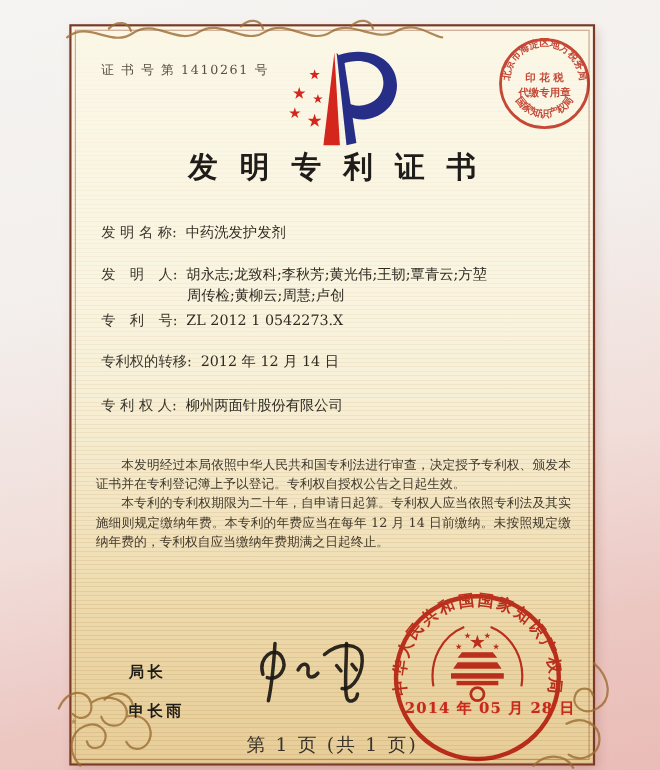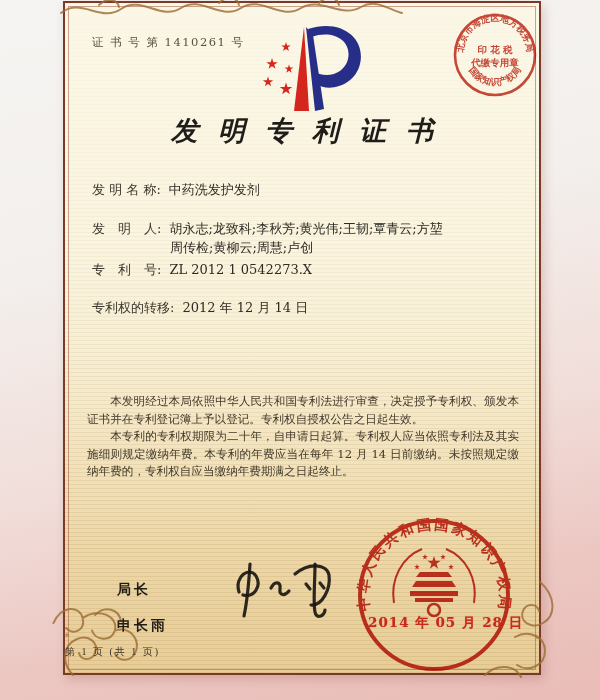--- a/index.html
+++ b/index.html
@@ -1,34 +1,34 @@
 <!DOCTYPE html>
 <html style="--seal-red: #c8291a; --stamp-red: #c53a2b; --logo-red: #d4261d; --logo-blue: #272e87; --border-maroon: #7b3a28; --body-ink: #41392b;"><head>
 <meta charset="utf-8">
 <style>
   html,body{margin:0;padding:0;width:600px;height:700px;overflow:hidden;
     font-family:"DejaVu Serif","Liberation Serif",serif;}
   body{position:relative;
     background:linear-gradient(168deg,#f5f4f2 0%,#f3efec 35%,#f1ddd9 62%,#ecc7c2 82%,#eabcb7 100%);}
 
-  .certificate{position:absolute;left:63px;top:1px;width:474px;height:670px;
+  .certificate{position:absolute;left:63px;top:22px;width:474px;height:670px;
     border:2px solid var(--border-maroon,#7b3a28);
     box-shadow:3px 4px 10px rgba(110,50,40,.20);
     background:
       linear-gradient(180deg,rgba(251,247,230,.95) 0%,rgba(251,247,230,.45) 45%,rgba(251,247,230,0) 80%),
       repeating-linear-gradient(0deg,rgba(168,124,58,.16) 0 1px,rgba(0,0,0,0) 1px 4px),
       linear-gradient(180deg,#fbf6e4 0%,#f7efd6 40%,#efddb2 72%,#e7cd98 100%);}
   .cert-inner{position:absolute;inset:3px;border:1px solid rgba(160,90,64,.55);pointer-events:none;}
 
   .cert-number{position:absolute;left:27px;top:32px;font-size:11.5px;letter-spacing:1.5px;color:#57503f;}
   .logo{position:absolute;left:177px;top:20px;width:130px;height:96px;}
   .tax-stamp{position:absolute;left:386px;top:8px;width:88px;height:88px;opacity:.92;mix-blend-mode:multiply;}
 
   .title{position:absolute;left:0;right:0;top:110px;text-align:center;
-    font-size:27px;font-weight:600;color:#1f1d1a;letter-spacing:20px;text-indent:20px;font-style:italic;}
+    font-size:27px;font-weight:600;color:#1f1d1a;letter-spacing:20px;text-indent:20px;}
 
   .field{position:absolute;left:27px;font-size:13px;color:#32302a;white-space:nowrap;}
   .field .lab{color:#3a372f;}
   .field .val{margin-left:8px;color:#2e2b24;}
   .f-name{top:178px}.f-inventors{top:217px}.f-inv2{top:236px;padding-left:78px;font-size:13px;color:#2e2b24;position:absolute;left:27px;}
   .f-patno{top:258px}.f-appdate{top:296px}.f-patentee{top:336px}.f-grantdate{top:373px}
 
   .paragraphs{position:absolute;left:22px;top:390px;width:432px;
     font-size:11.6px;line-height:17.6px;color:var(--body-ink,#41392b);text-align:justify;}
   .paragraphs p{margin:0;text-indent:2em;}
@@ -37,22 +37,22 @@
     color:#201c16;letter-spacing:3px;font-family:"DejaVu Sans","Liberation Sans",sans-serif;}
   .director .name{margin-top:18px;text-align:center;}
   .signature{position:absolute;left:160px;top:553px;width:125px;height:78px;}
 
   .cnipa-seal{position:absolute;left:289px;top:512px;width:160px;height:160px;
     opacity:.93;mix-blend-mode:multiply;}
   .seal-date{position:absolute;left:303px;top:611px;font-size:13.5px;font-weight:600;
     color:var(--seal-red,#c8291a);letter-spacing:1px;white-space:nowrap;z-index:4;
     text-shadow:0 0 1px rgba(200,41,26,.4);}
 
-  .footer{position:absolute;left:0;right:0;top:642px;
-    font-size:10px;color:#3a332a;letter-spacing:2px;font-family:Liberation Serif, serif;}
+  .footer{position:absolute;left:0;right:0;top:642px;text-align:center;
+    font-size:17px;color:#3a332a;letter-spacing:2px;}
 
   .ornament{position:absolute;pointer-events:none;}
   .orn-top{left:-6px;top:-12px;width:345px;height:34px;}
   .orn-bl{left:-22px;top:572px;width:105px;height:105px;}
   .orn-br{left:380px;top:564px;width:125px;height:125px;}
   .orn-stroke{stroke:#9b6b33;fill:none;stroke-width:2;stroke-linecap:round;opacity:.8;}
   .orn-fill{fill:#aa7a40;opacity:.75;}
 
   .stamp-red{fill:var(--stamp-red,#c53a2b);}
   .stamp-ring{stroke:var(--stamp-red,#c53a2b);fill:none;}
@@ -125,20 +125,23 @@
   <div class="field f-inventors">
     <span class="lab">发　明　人:</span><span class="val">胡永志;龙致科;李秋芳;黄光伟;王韧;覃青云;方堃</span>
   </div>
   <div class="f-inv2">周传检;黄柳云;周慧;卢创</div>
   <div class="field f-patno">
     <span class="lab">专　利　号:</span><span class="val">ZL 2012 1 0542273.X</span>
   </div>
   <div class="field f-appdate">
     <span class="lab">专利权的转移:</span><span class="val">2012 年 12 月 14 日</span>
   </div>
+  <div class="field f-patentee">
+    <span class="lab">专 利 权 人:</span><span class="val">柳州两面针股份有限公司</span>
+  </div>
 
   <div class="paragraphs">
     <p>本发明经过本局依照中华人民共和国专利法进行审查，决定授予专利权、颁发本证书并在专利登记簿上予以登记。专利权自授权公告之日起生效。</p>
     <p>本专利的专利权期限为二十年，自申请日起算。专利权人应当依照专利法及其实施细则规定缴纳年费。本专利的年费应当在每年 12 月 14 日前缴纳。未按照规定缴纳年费的，专利权自应当缴纳年费期满之日起终止。</p>
   </div>
 
   <div class="director">
     <div>局长</div>
     <div class="name">申长雨</div>
   </div>

